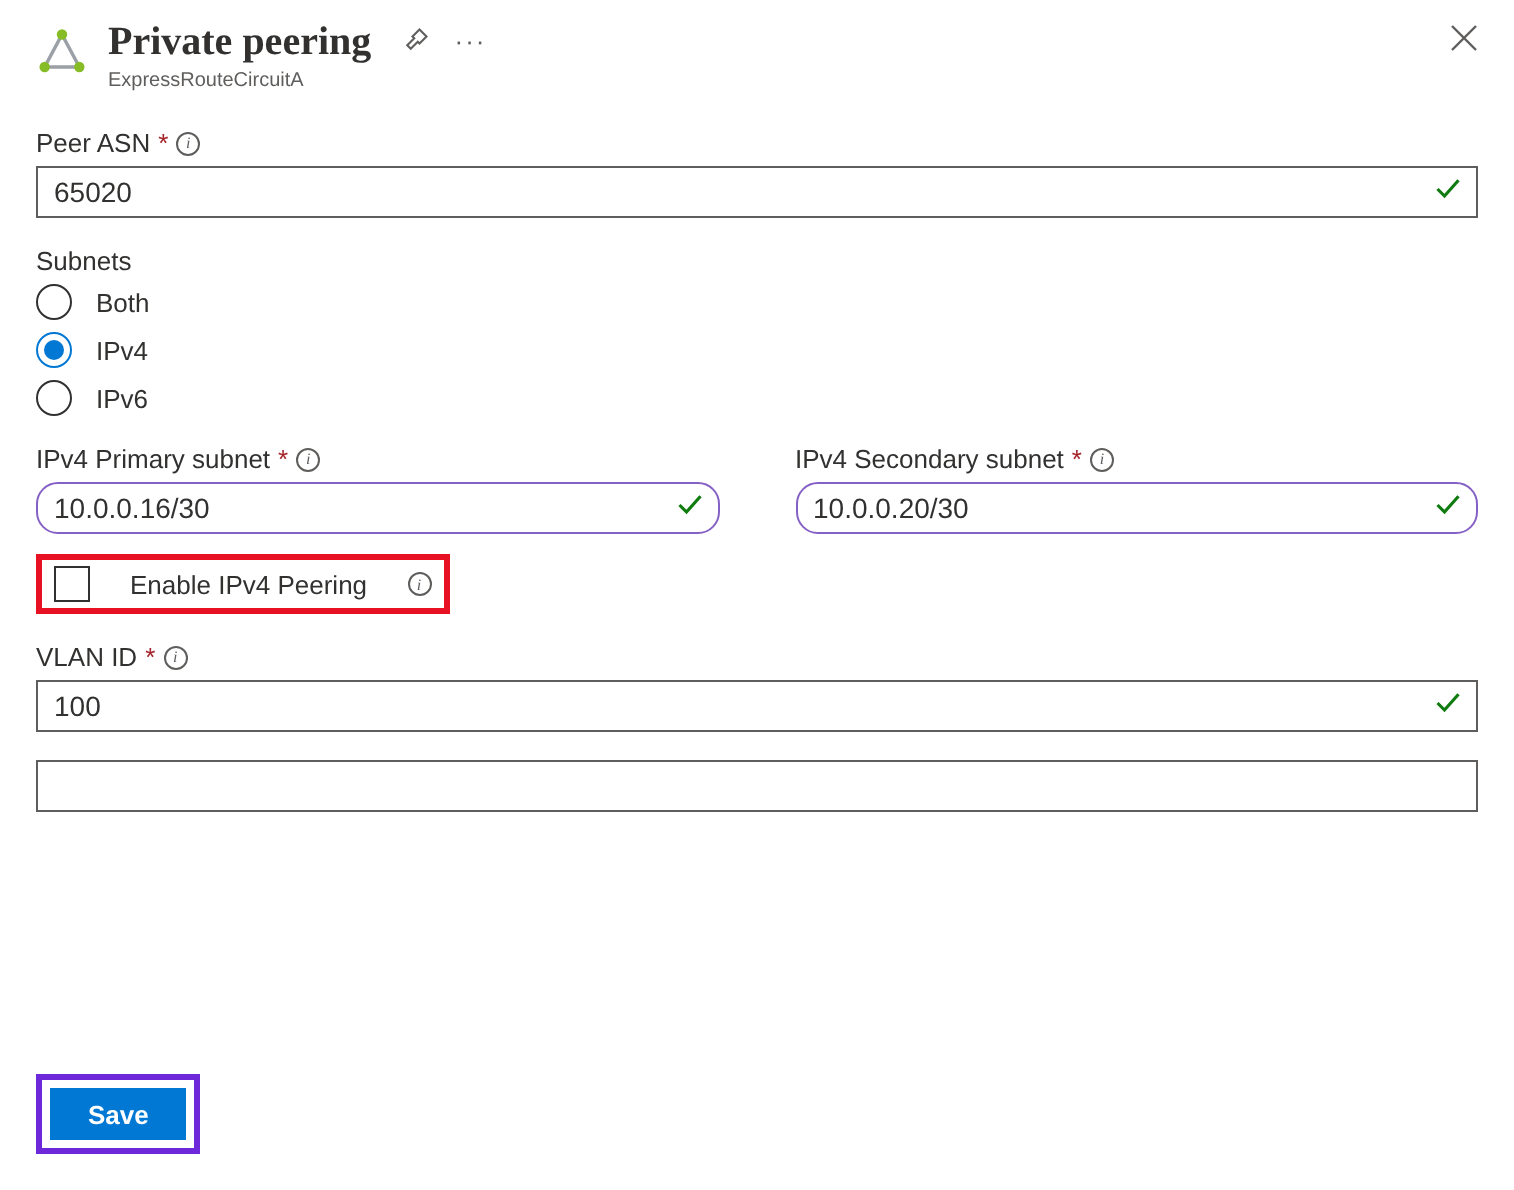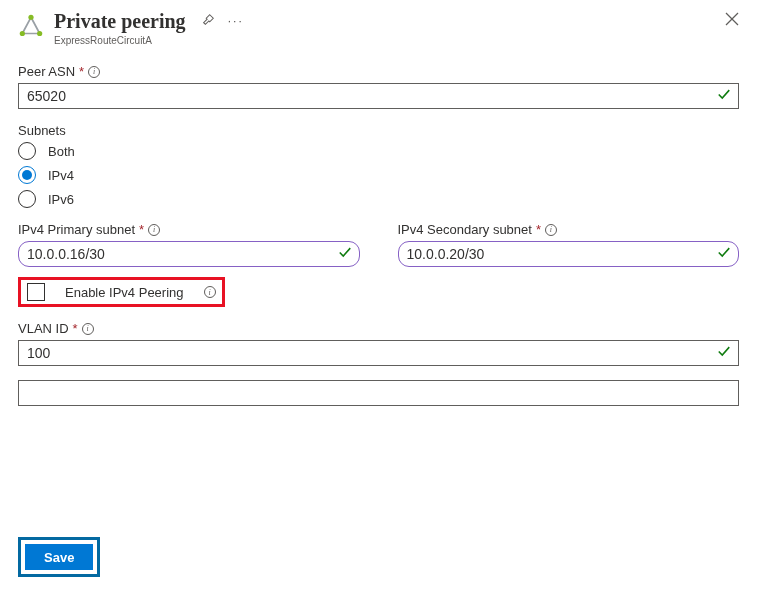--- a/index.html
+++ b/index.html
@@ -185,21 +185,21 @@
       background: #fff;
       color: #323130;
     }
     .btn.primary {
       background: #0078d4;
       color: #fff;
       border-color: #0078d4;
       font-weight: 600;
     }
     .save-highlight {
-      border: 3px solid #0369a1;
+      border: 3px solid #6d28d9;
       padding: 4px;
     }
   </style>
 </head>
 <body>
 
 <div class="header">
   <div class="header-icon">
     <svg viewBox="0 0 24 24" width="26" height="26">
       <path d="M12 3 L20 18 L4 18 Z" fill="none" stroke="#9aa0a6" stroke-width="1.6"></path>

